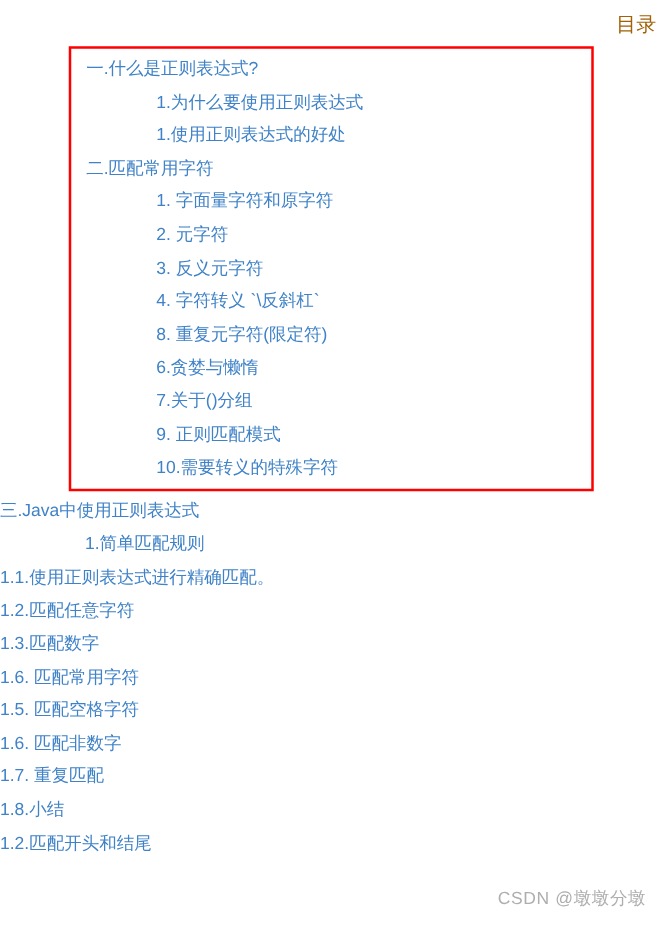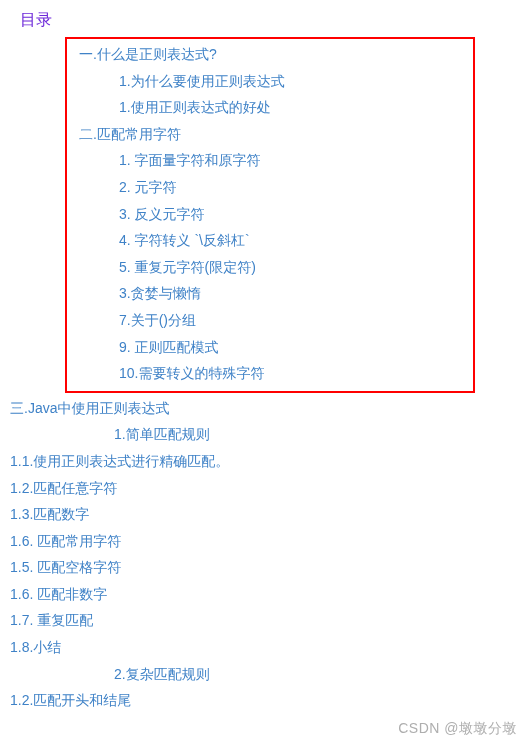--- a/index.html
+++ b/index.html
@@ -9,47 +9,47 @@
     background: #ffffff;
     font-family: "Microsoft YaHei", Arial, sans-serif;
     font-size: 14px;
     color: #333;
     position: relative;
     overflow: hidden;
   }
   .title {
     padding: 10px 0 0 20px;
     font-size: 16px;
-    color: #6d28d9;
+    color: #a16207;
+    text-align: right;
   }
   .toc {
     padding: 4px 0 0 0;
-    margin-left: 10px;
   }
   .red-box {
     border: 2px solid #ff0000;
     margin: 2px 50px 2px 55px;
     padding: 2px 0 4px 0;
   }
   a.link {
     color: #3f82c7;
     text-decoration: none;
     cursor: pointer;
     line-height: 1.9;
   }
   .lvl1 { padding-left: 12px; }
-  .lvl2 { padding-left: 52px; }
+  .lvl2 { padding-left: 68px; }
   .out1 { }
-  .out2 { padding-left: 104px; }
+  .out2 { padding-left: 68px; }
   .out3 { }
   .row { display: block; }
   .watermark {
     position: absolute;
     right: 8px;
-    bottom: 6px;
+    bottom: 16px;
     color: rgba(160,160,160,0.85);
     font-size: 14px;
     letter-spacing: 0.5px;
     pointer-events: none;
   }
 </style>
 </head>
 <body>
 
 <div class="title">目录</div>
@@ -58,36 +58,35 @@
 
   <div class="red-box">
     <div class="row lvl1"><a class="link">一.什么是正则表达式?</a></div>
     <div class="row lvl2"><a class="link">1.为什么要使用正则表达式</a></div>
     <div class="row lvl2"><a class="link">1.使用正则表达式的好处</a></div>
     <div class="row lvl1"><a class="link">二.匹配常用字符</a></div>
     <div class="row lvl2"><a class="link">1. 字面量字符和原字符</a></div>
     <div class="row lvl2"><a class="link">2. 元字符</a></div>
     <div class="row lvl2"><a class="link">3. 反义元字符</a></div>
     <div class="row lvl2"><a class="link">4. 字符转义 `\反斜杠`</a></div>
-    <div class="row lvl2"><a class="link">5. 重复元字符(限定符)</a></div>
-    <div class="row lvl2"><a class="link">3.贪婪与懒惰</a></div>
+    <div class="row lvl2"><a class="link">8. 重复元字符(限定符)</a></div>
+    <div class="row lvl2"><a class="link">6.贪婪与懒惰</a></div>
     <div class="row lvl2"><a class="link">7.关于()分组</a></div>
     <div class="row lvl2"><a class="link">9. 正则匹配模式</a></div>
     <div class="row lvl2"><a class="link">10.需要转义的特殊字符</a></div>
   </div>
 
   <div class="row out1"><a class="link">三.Java中使用正则表达式</a></div>
   <div class="row out2"><a class="link">1.简单匹配规则</a></div>
   <div class="row out3"><a class="link">1.1.使用正则表达式进行精确匹配。</a></div>
   <div class="row out3"><a class="link">1.2.匹配任意字符</a></div>
   <div class="row out3"><a class="link">1.3.匹配数字</a></div>
   <div class="row out3"><a class="link">1.6. 匹配常用字符</a></div>
   <div class="row out3"><a class="link">1.5. 匹配空格字符</a></div>
   <div class="row out3"><a class="link">1.6. 匹配非数字</a></div>
   <div class="row out3"><a class="link">1.7. 重复匹配</a></div>
   <div class="row out3"><a class="link">1.8.小结</a></div>
-  <div class="row out2"><a class="link">2.复杂匹配规则</a></div>
   <div class="row out3"><a class="link">1.2.匹配开头和结尾</a></div>
   <div class="row out3"></div>
 
 </div>
 
 <div class="watermark">CSDN @墩墩分墩</div>
 
 </body></html>

